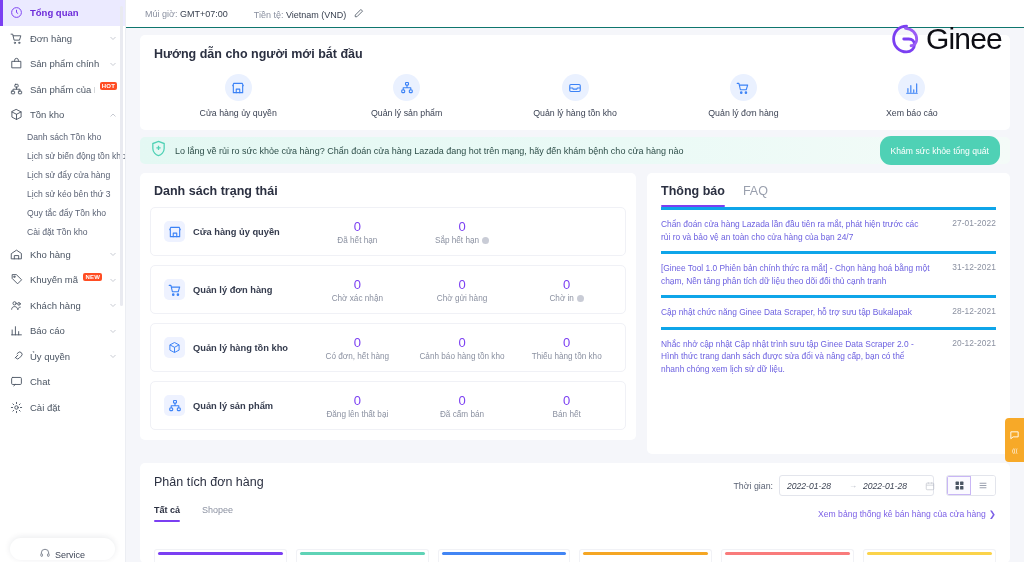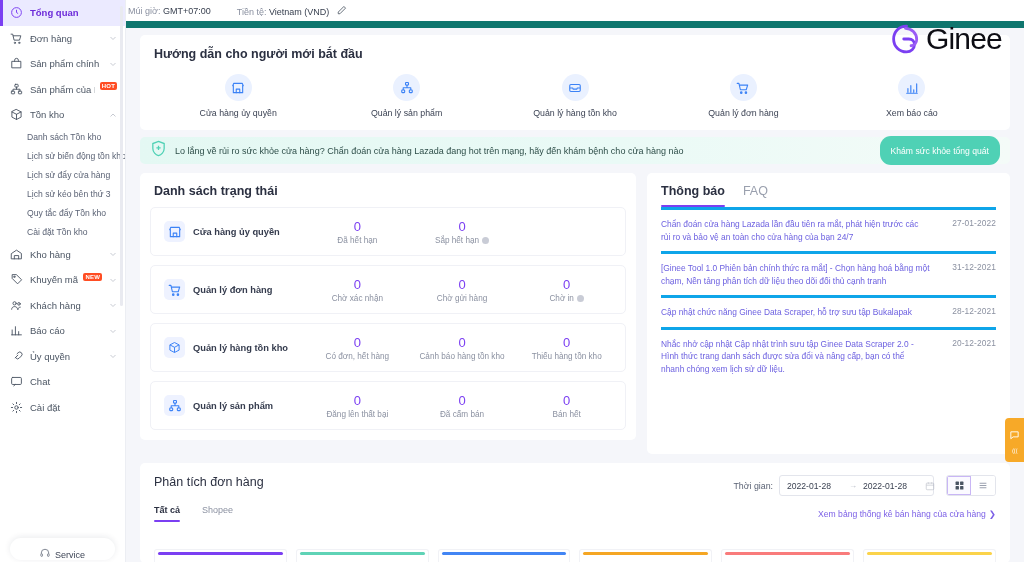--- a/index.html
+++ b/index.html
@@ -52,22 +52,22 @@
   }
   .scroll-dash {
     position: absolute; right: 2px; top: 6px; width: 3px; height: 300px;
     background: #e9eaf0; border-radius: 2px;
   }
 
   
   .main { flex: 1 1 auto; height: 562px; overflow: hidden; position: relative; background: #f5f6fa; }
   .topbar {
     height: 28px; background: #fff; display: flex; align-items: center;
-    padding-left: 2px; gap: 26px; font-size: 9px; color: #5a6274;
-    border-bottom: 7px solid #0f766e;
+    padding-left: 19px; gap: 26px; font-size: 9px; color: #5a6274;
+    border-bottom: 1px solid #0f766e;
   }
   .topbar .k { color: #8a90a0; }
   .topbar .v { color: #394150; }
   .edit-ic { cursor: pointer; display: inline-flex; margin-left: 5px; }
 
   .content { padding: 0 14px; position: relative; }
 
   
   .card { background: #fff; border-radius: 5px; }
   .guide { margin-top: 7px; padding: 12px 14px 12px; position: relative; height: 95px; }
@@ -140,21 +140,21 @@
   .b-head { display: flex; align-items: flex-start; }
   .b-title { font-size: 12.5px; font-weight: 400; color: #2b3041; flex: 1 1 auto; }
   .range { display: flex; align-items: center; gap: 6px; }
   .range .lbl { font-size: 8.8px; color: #5a6274; }
   .dbox {
     border: 1px solid #e3e5ec; border-radius: 3px; height: 21px; width: 155px;
     display: flex; align-items: center; padding: 0 7px; gap: 6px; cursor: pointer;
   }
   .dbox input {
     border: none; outline: none; font-size: 8.6px; color: #3b4252; width: 56px;
-    font-family: "Liberation Sans", sans-serif; background: transparent;
+    font-family: "Liberation Sans", sans-serif; background: transparent; font-style: italic;
   }
   .arrow-s { color: #b5b9c4; font-size: 8px; }
   .cal { margin-left: auto; opacity: .45; }
   .vtoggle { display: flex; border: 1px solid #e3e5ec; border-radius: 3px; height: 21px; overflow: hidden; margin-left: 6px; }
   .vbtn { width: 24px; display: flex; align-items: center; justify-content: center; cursor: pointer; background: #fff; }
   .vbtn.on { background: #fbfaff; box-shadow: inset 0 0 0 1px #c9b6f5; }
   .b-tabs { display: flex; gap: 22px; margin-top: 9px; }
   .b-tab { font-size: 9px; color: #8b91a1; padding-bottom: 7px; position: relative; cursor: pointer; }
   .b-tab.on { color: #2b3041; font-weight: 600; }
   .b-tab.on::after { content:""; position: absolute; left: 0; right: 0; bottom: 0; height: 2.5px; background: #7b3ff2; border-radius: 2px; }

